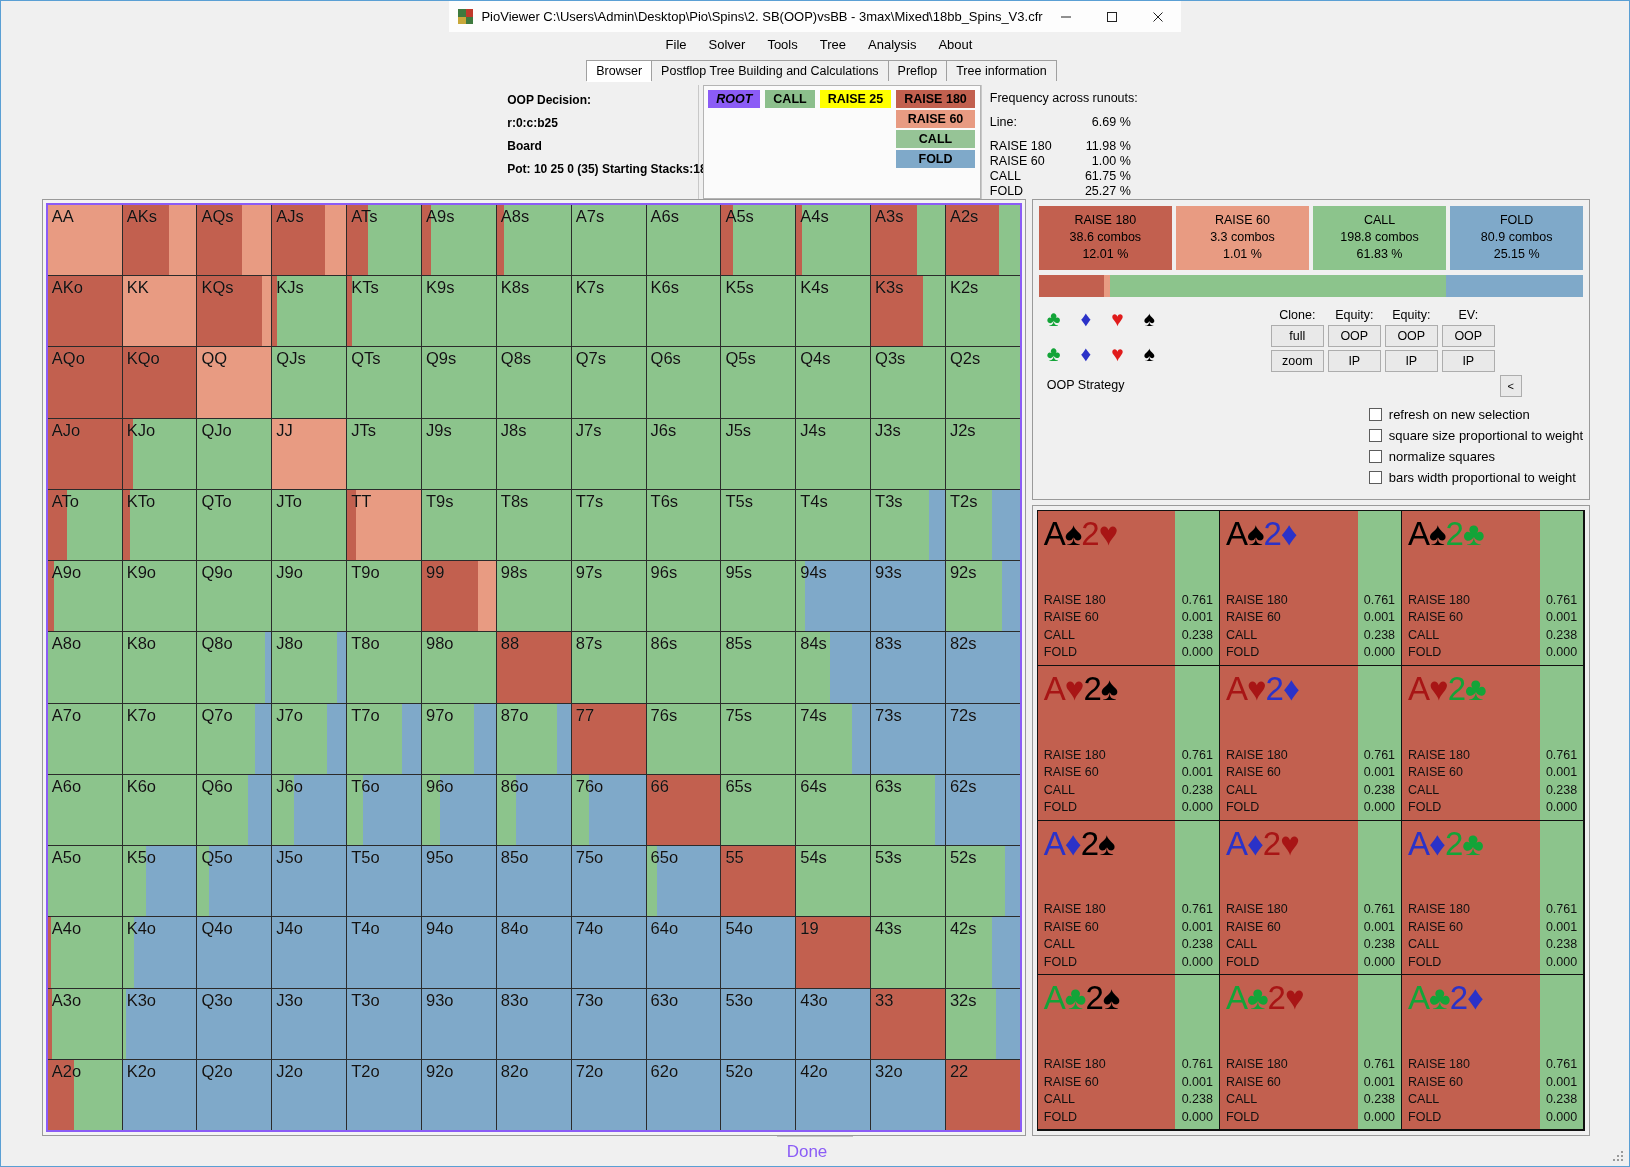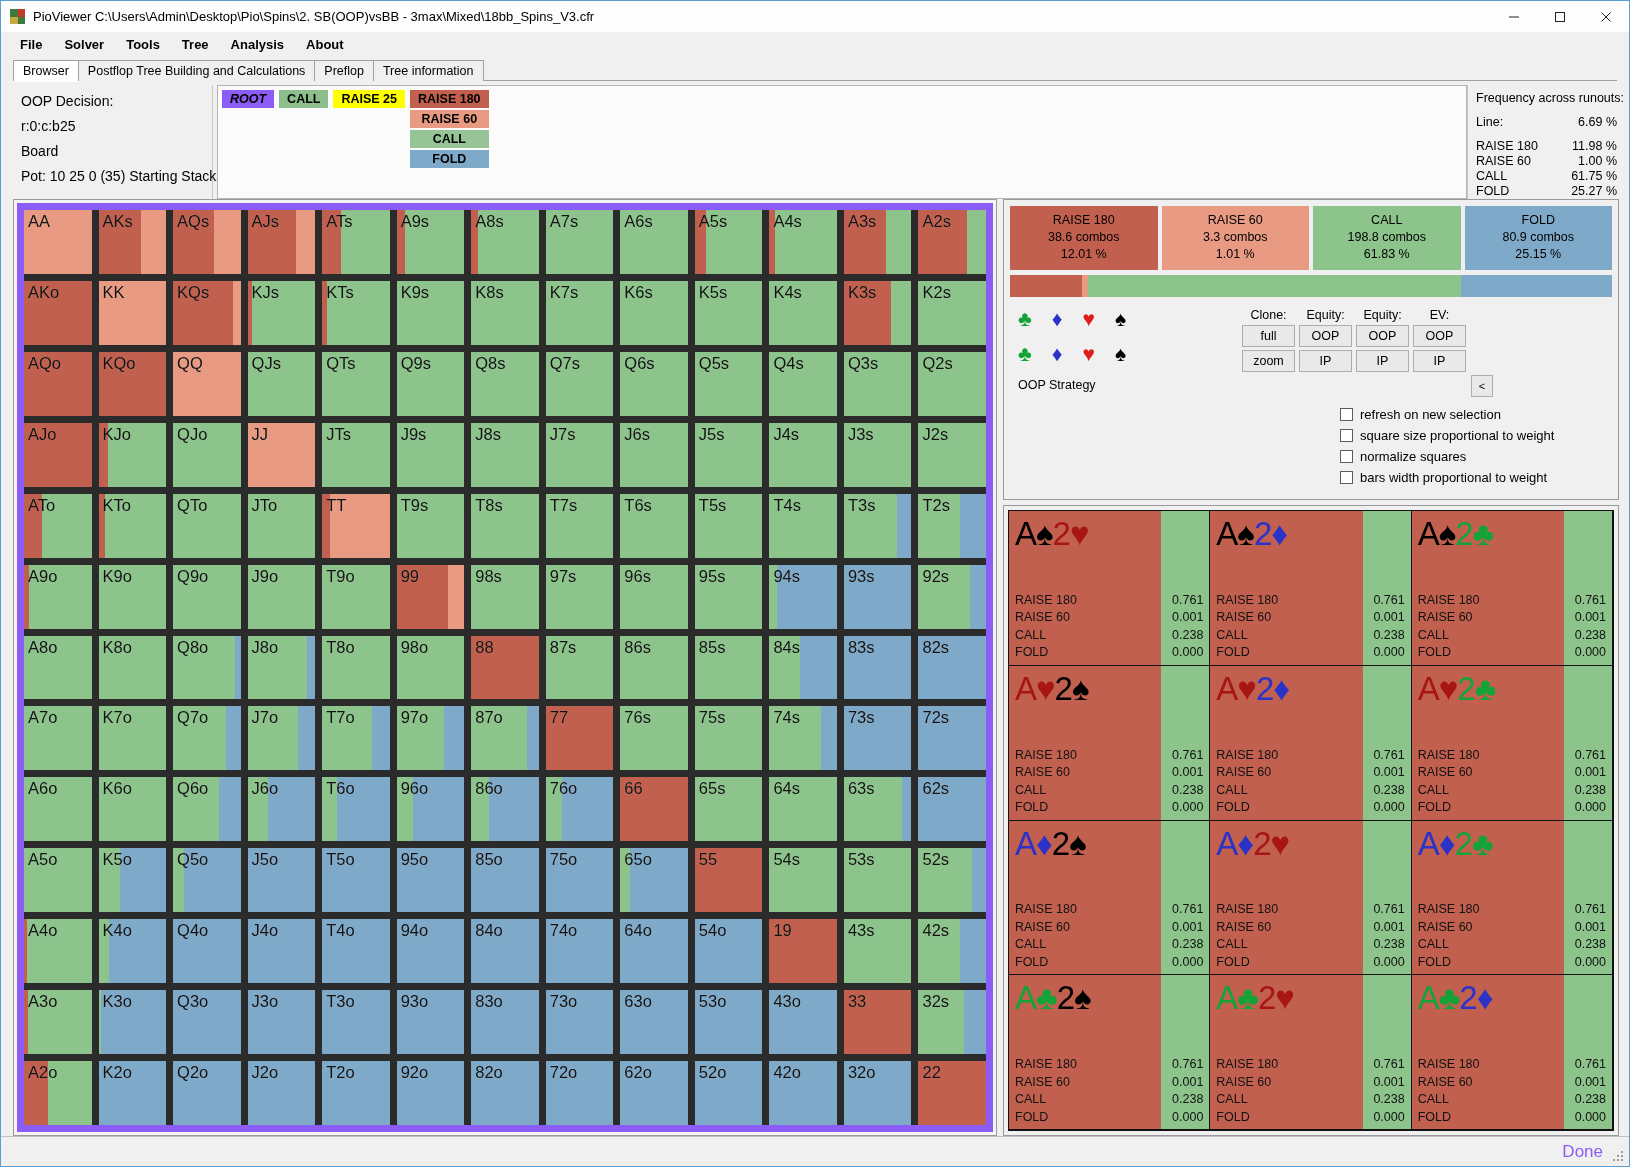--- a/index.html
+++ b/index.html
@@ -7,20 +7,21 @@
     width: 1630px; height: 1167px;
     font-family: "Liberation Sans", sans-serif;
     background: #f0f0f0; overflow: hidden;
   }
   #app {
     width: 1630px; height: 1167px;
     border: 1px solid #5a9fd4;
     background: #f0f0f0;
     display: flex; flex-direction: column;
     position: relative;
+    align-items: center;
   }
 
   
   .titlebar {
     height: 31px; background: #fdfdfd;
     display: flex; align-items: center;
     flex: 0 0 31px;
   }
   .logo {
     width: 15px; height: 15px; margin-left: 9px; margin-right: 8px;
@@ -38,21 +39,21 @@
     justify-content: center; font-size: 13px; color: #222;
   }
   .win-btn svg { display:block; }
 
   
   .menubar {
     height: 25px; display: flex; align-items: center;
     padding-left: 8px; flex: 0 0 25px; background: #f0f0f0;
   }
   .menu-item {
-    font-size: 13px; color: #000; padding: 3px 11px; white-space: nowrap; font-weight: bold;
+    font-size: 13px; color: #000; padding: 3px 11px; white-space: nowrap;
   }
 
   
   .tabbar {
     height: 24px; display: flex; align-items: flex-end;
     padding-left: 12px; flex: 0 0 24px; position: relative;
   }
   .tabbar::after {
     content:""; position:absolute; left:12px; right:12px; bottom:0;
     height:1px; background:#a0a0a0;
@@ -72,21 +73,21 @@
   
   .topinfo {
     display: flex; flex: 0 0 105px; padding: 4px 10px 0 12px;
     position: relative;
   }
   .decision-box {
     width: 200px; padding: 8px 4px 0 8px;
     border-right: 1px solid #c8c8c8;
     display: flex; flex-direction: column; gap: 9px;
   }
-  .decision-box div { font-size: 14px; color: #000; white-space: nowrap; }
+  .decision-box div { font-size: 12px; color: #000; white-space: nowrap; font-weight: bold; }
 
   .tree-area {
     flex: 1; margin-left: 4px; background: #fbfbfb;
     border: 1px solid #b4b4b4; position: relative;
     padding: 4px 0 0 4px;
   }
   .tree-row { display: flex; align-items: flex-start; }
   .tree-col { display: flex; flex-direction: column; gap: 2px; }
   .node {
     font-size: 12.5px; font-weight: bold; color: #000;
@@ -122,22 +123,22 @@
   
   .matrix-wrap {
     width: 984px; background:#f4f4f4;
     border: 1px solid #9a9a9a; padding: 3px;
   }
   .matrix {
     width: 100%; height: 100%;
     display: grid;
     grid-template-columns: repeat(13, 1fr);
     grid-template-rows: repeat(13, 1fr);
-    background: #2b2b2b; gap: 7px;
-    border: 7px solid #8b5cf6;
+    background: #2b2b2b; gap: 1px;
+    border: 2px solid #8b5cf6;
   }
   .cell { position: relative; overflow: hidden; background:#8cc48c; }
   .bars { position:absolute; inset:0; display:flex; }
   .bars span { display:block; height:100%; }
   .cell-label {
     position: absolute; left: 4px; top: 1px;
     font-size: 16.5px; color: #111; z-index: 2;
     text-shadow: 0 0 1px rgba(255,255,255,.25);
     line-height: 20px; pointer-events:none;
   }

